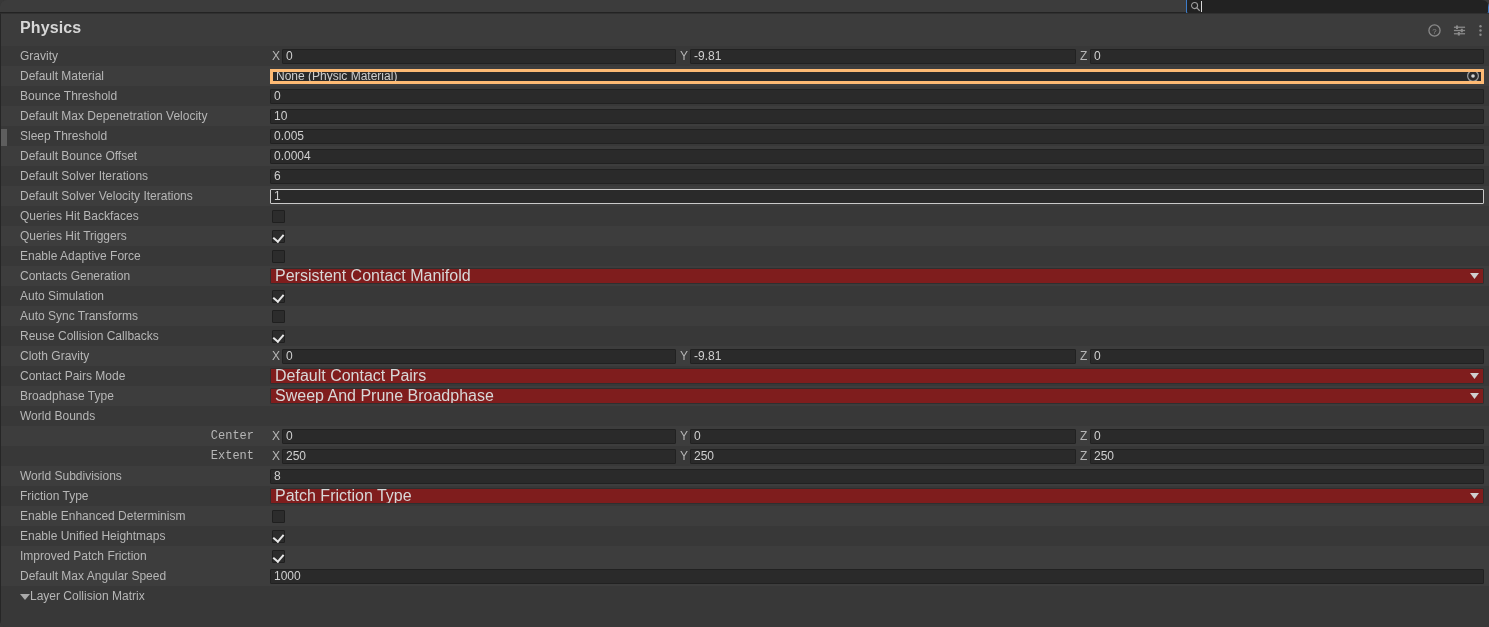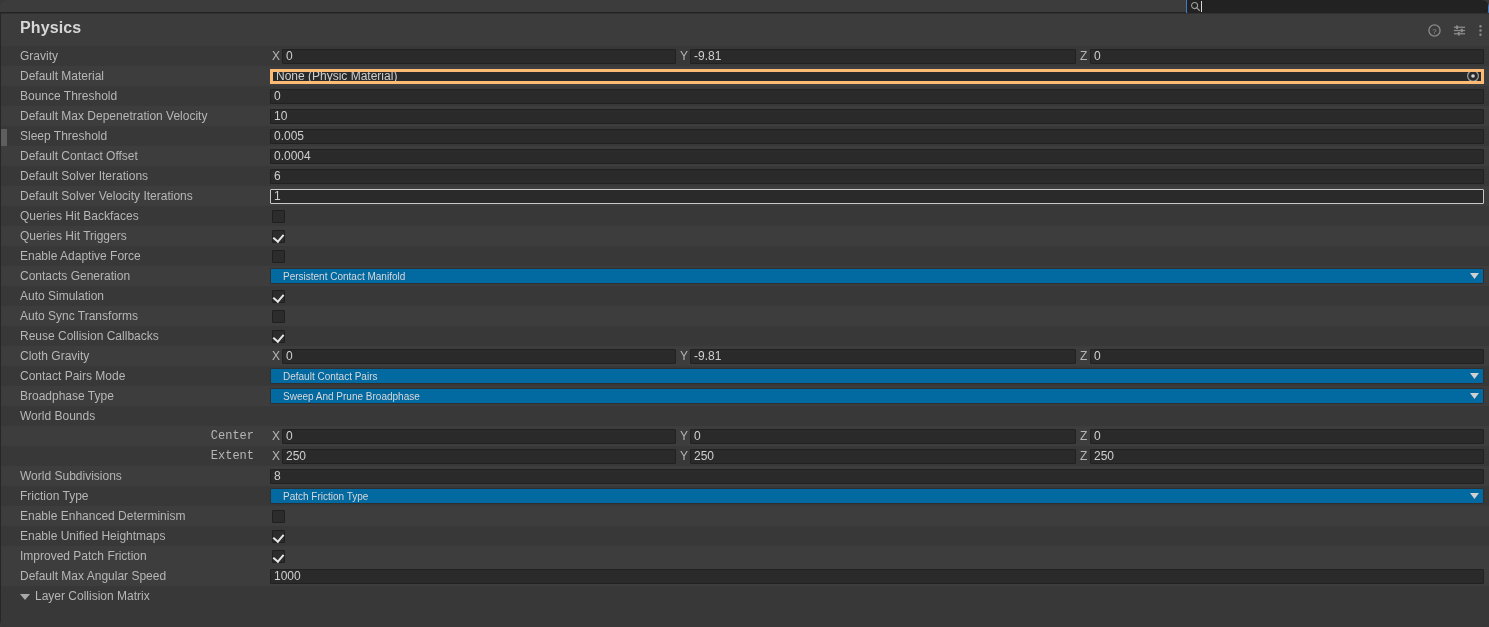--- a/index.html
+++ b/index.html
@@ -199,41 +199,40 @@
     width: 5px; height: 8px;
     border-right: 2px solid #e6e6e6;
     border-bottom: 2px solid #e6e6e6;
     transform: rotate(40deg);
   }
 
   
   .dd {
     flex: 1 1 auto;
     height: 16px;
-    background: #0369a1;
+    background: #7f1d1d;
     border: 1px solid #2f2f2f;
     border-radius: 1px;
     display: flex;
     align-items: center;
     justify-content: space-between;
-    padding: 0 4px 0 12px;
+    padding: 0 4px 0 4px;
     color: #d8d8d8;
-    font-size: 10px;
+    font-size: 16px;
     overflow: hidden;
     white-space: nowrap;
   }
   .dd-arrow { flex: 0 0 auto; width: 9px; height: 6px; }
 
   
   .foldout {
     position: absolute;
     left: 19px; top: 3px;
     display: flex;
     align-items: center;
-    gap: 5px;
     font-size: 12px;
     color: #b6b6b6;
   }
   .tri {
     width: 0; height: 0;
     border-left: 5px solid transparent;
     border-right: 5px solid transparent;
     border-top: 6px solid #a9a9a9;
     margin-top: 1px;
   }
@@ -319,21 +318,21 @@
             <span class="inp full">10</span>
           </div>
         </div>
         <div class="row">
           <div class="label">Sleep Threshold</div>
           <div class="fields">
             <span class="inp full">0.005</span>
           </div>
         </div>
         <div class="row alt">
-          <div class="label">Default Contact Offset</div>
+          <div class="label">Default Bounce Offset</div>
           <div class="fields">
             <span class="inp full">0.0004</span>
           </div>
         </div>
         <div class="row">
           <div class="label">Default Solver Iterations</div>
           <div class="fields">
             <span class="inp full">6</span>
           </div>
         </div>

